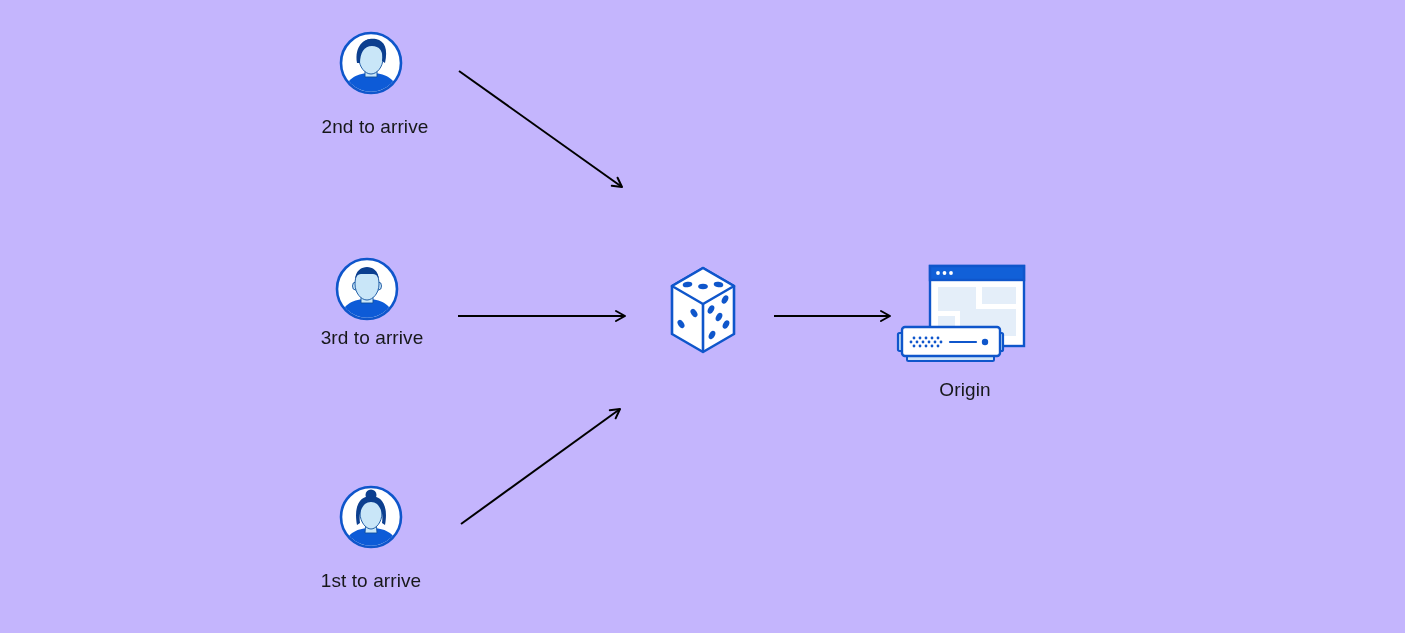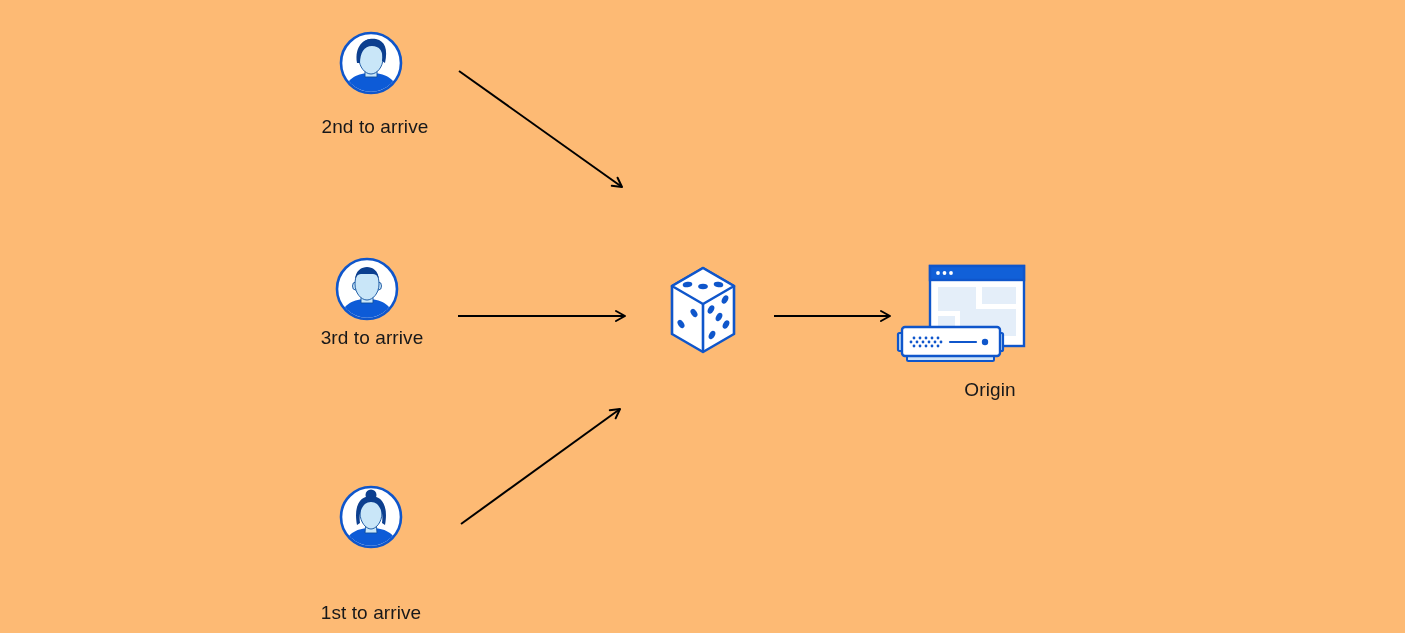--- a/index.html
+++ b/index.html
@@ -1,19 +1,19 @@
 <!DOCTYPE html>
 <html><head>
 <meta charset="utf-8">
 <style>
   html,body{margin:0;padding:0;background:#fff;}
   .canvas{
     position:relative;
     width:1405px;height:633px;
-    background:#fdba74;
+    background:#c4b5fd;
     font-family:"Liberation Sans",sans-serif;
     overflow:hidden;
   }
   .node{position:absolute;}
   .node-label{
     position:absolute;
     transform:translateX(-50%);
     white-space:nowrap;
     font-size:19px;
     color:#17181a;
@@ -88,21 +88,21 @@
       <g clip-path="url(#cC)">
         <path d="M4,64 C7,48 18,43 32,43 C46,43 57,48 60,64 Z" fill="#0d5bd7"></path>
         <path d="M27,35 L26,48 L38,48 L37,35 Z" fill="#c9e6f8" stroke="#0f4f9e" stroke-width="0.9"></path>
         <circle cx="32" cy="10" r="5.5" fill="#0c3f8f"></circle>
         <path d="M18,40 C14,18 23,11 32,11 C41,11 50,18 46,40 L43,38 C45,24 39,18 32,18 C25,18 19,24 21,38 Z" fill="#0c3f8f"></path>
         <path d="M32,14 C40,14 43,21 43,28 C43,37 37,44 32,44 C27,44 21,37 21,28 C21,21 24,14 32,14 Z" fill="#c9e6f8" stroke="#0f4f9e" stroke-width="0.9"></path>
         <path d="M21,30 C19,18 25,13 32,13 C39,13 45,18 43,30 C42,22 38,17 32,17 C26,17 22,22 21,30 Z" fill="#0c3f8f"></path>
       </g>
     </svg>
   </div>
-  <div class="node-label" style="left:371px;top:570px;margin-top:32px;">1st to arrive</div>
+  <div class="node-label" style="left:371px;top:570px;">1st to arrive</div>
 
   <div class="node" style="left:667px;top:262px;width:72px;height:98px;">
     <svg width="72" height="98" viewBox="0 0 72 98">
       <g stroke="#0f56cb" stroke-width="2.6" stroke-linejoin="round" fill="#ffffff">
         <path d="M36,6 L67,24 L67,72 L36,90 L5,72 L5,24 Z"></path>
         <path d="M36,6 L67,24 L36,42 L5,24 Z"></path>
         <path d="M36,42 L36,90" fill="none"></path>
       </g>
       <g fill="#0f56cb">
         <ellipse cx="20.5" cy="22.5" rx="4.8" ry="2.7" transform="rotate(-8 20.5 22.5)"></ellipse>
@@ -153,15 +153,15 @@
         <circle cx="18" cy="84" r="1.4"></circle>
           <circle cx="24" cy="84" r="1.4"></circle>
           <circle cx="30" cy="84" r="1.4"></circle>
           <circle cx="36" cy="84" r="1.4"></circle>
           <circle cx="42" cy="84" r="1.4"></circle>
       </g>
       <line x1="54" y1="80" x2="80" y2="80" stroke="#0f56cb" stroke-width="2.2" stroke-linecap="round"></line>
       <circle cx="89" cy="80" r="3.2" fill="#0f56cb"></circle>
     </svg>
   </div>
-  <div class="node-label" style="left:990px;top:379px;">Origin</div>
+  <div class="node-label" style="left:965px;top:379px;">Origin</div>
 
 </div>
 
 </body></html>

